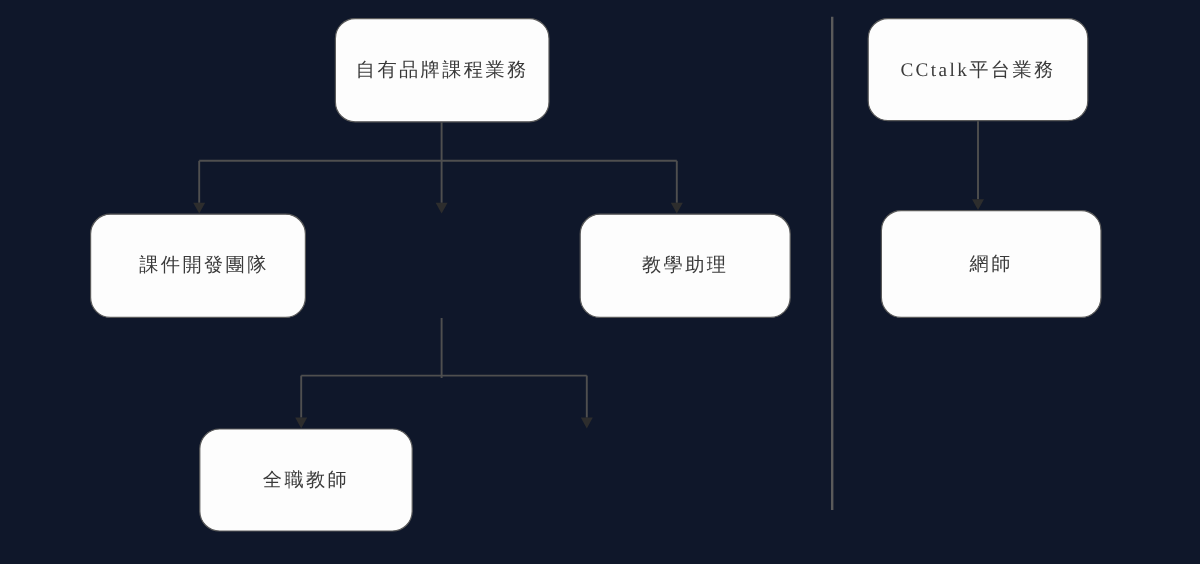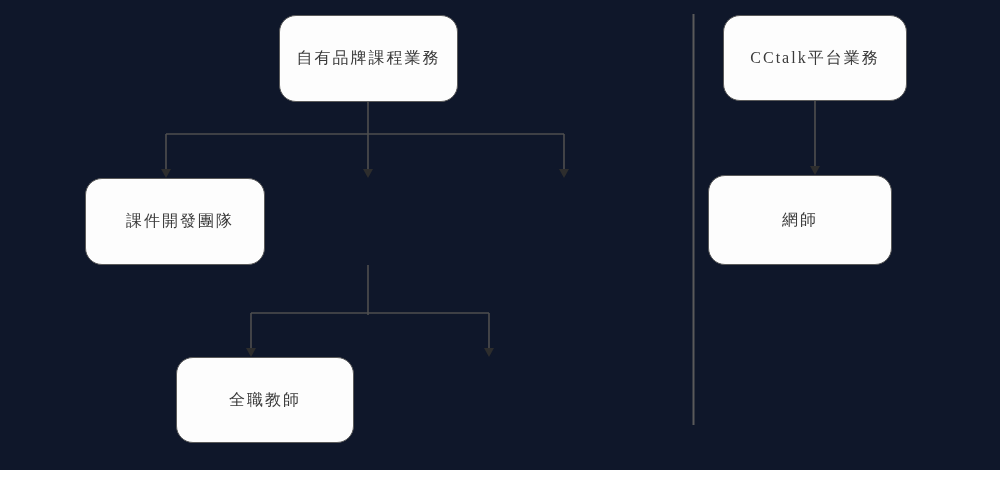--- a/index.html
+++ b/index.html
@@ -44,27 +44,27 @@
     background: #fdfdfd;
     border: 1.6px solid #5a5a5a;
     border-radius: 17px;
     color: #3a3a3a;
     font-size: 16px;
     letter-spacing: 2px;
     text-align: center;
   }
   
   #node-own-brand   { left: 279px; top: 15px;  width: 179px; height: 87px; }
-  #node-courseware  { left: 85px;  top: 178px; width: 180px; height: 87px; padding-left: 10px; }
+  #node-courseware  { left: 75px;  top: 178px; width: 180px; height: 87px; padding-left: 10px; }
   #node-teacher     { left: 282px; top: 178px; width: 175px; height: 87px; }
   #node-assistant   { left: 483px; top: 178px; width: 176px; height: 87px; }
-  #node-fulltime    { left: 176px; top: 357px; width: 178px; height: 86px; }
+  #node-fulltime    { left: 166px; top: 357px; width: 178px; height: 86px; }
   #node-contract    { left: 402px; top: 357px; width: 178px; height: 86px; }
   #node-cctalk      { left: 723px; top: 15px;  width: 184px; height: 86px; text-align: center; }
-  #node-net-teacher { left: 708px; top: 175px; width: 184px; height: 90px; }
+  #node-net-teacher { left: 734px; top: 175px; width: 184px; height: 90px; }
 </style>
 </head>
 <body>
 
 <div id="canvas">
 
   <svg id="edges-svg" viewBox="0 0 1000 482" xmlns="http://www.w3.org/2000/svg">
 
     <g>
       <path class="edge" d="M368 102 V134"></path>
@@ -92,20 +92,21 @@
     </g>
 
     <line class="divider" x1="693.5" y1="14" x2="693.5" y2="425"></line>
   </svg>
 
   <div class="node" id="node-own-brand">自有品牌課程業務</div>
 
   <div class="node" id="node-courseware">課件開發團隊</div>
 
 
+  <div class="node" id="node-assistant">教學助理</div>
 
   <div class="node" id="node-fulltime">全職教師</div>
 
 
   <div class="node" id="node-cctalk">CCtalk平台業務</div>
 
   <div class="node" id="node-net-teacher">網師</div>
 
 </div>
 

